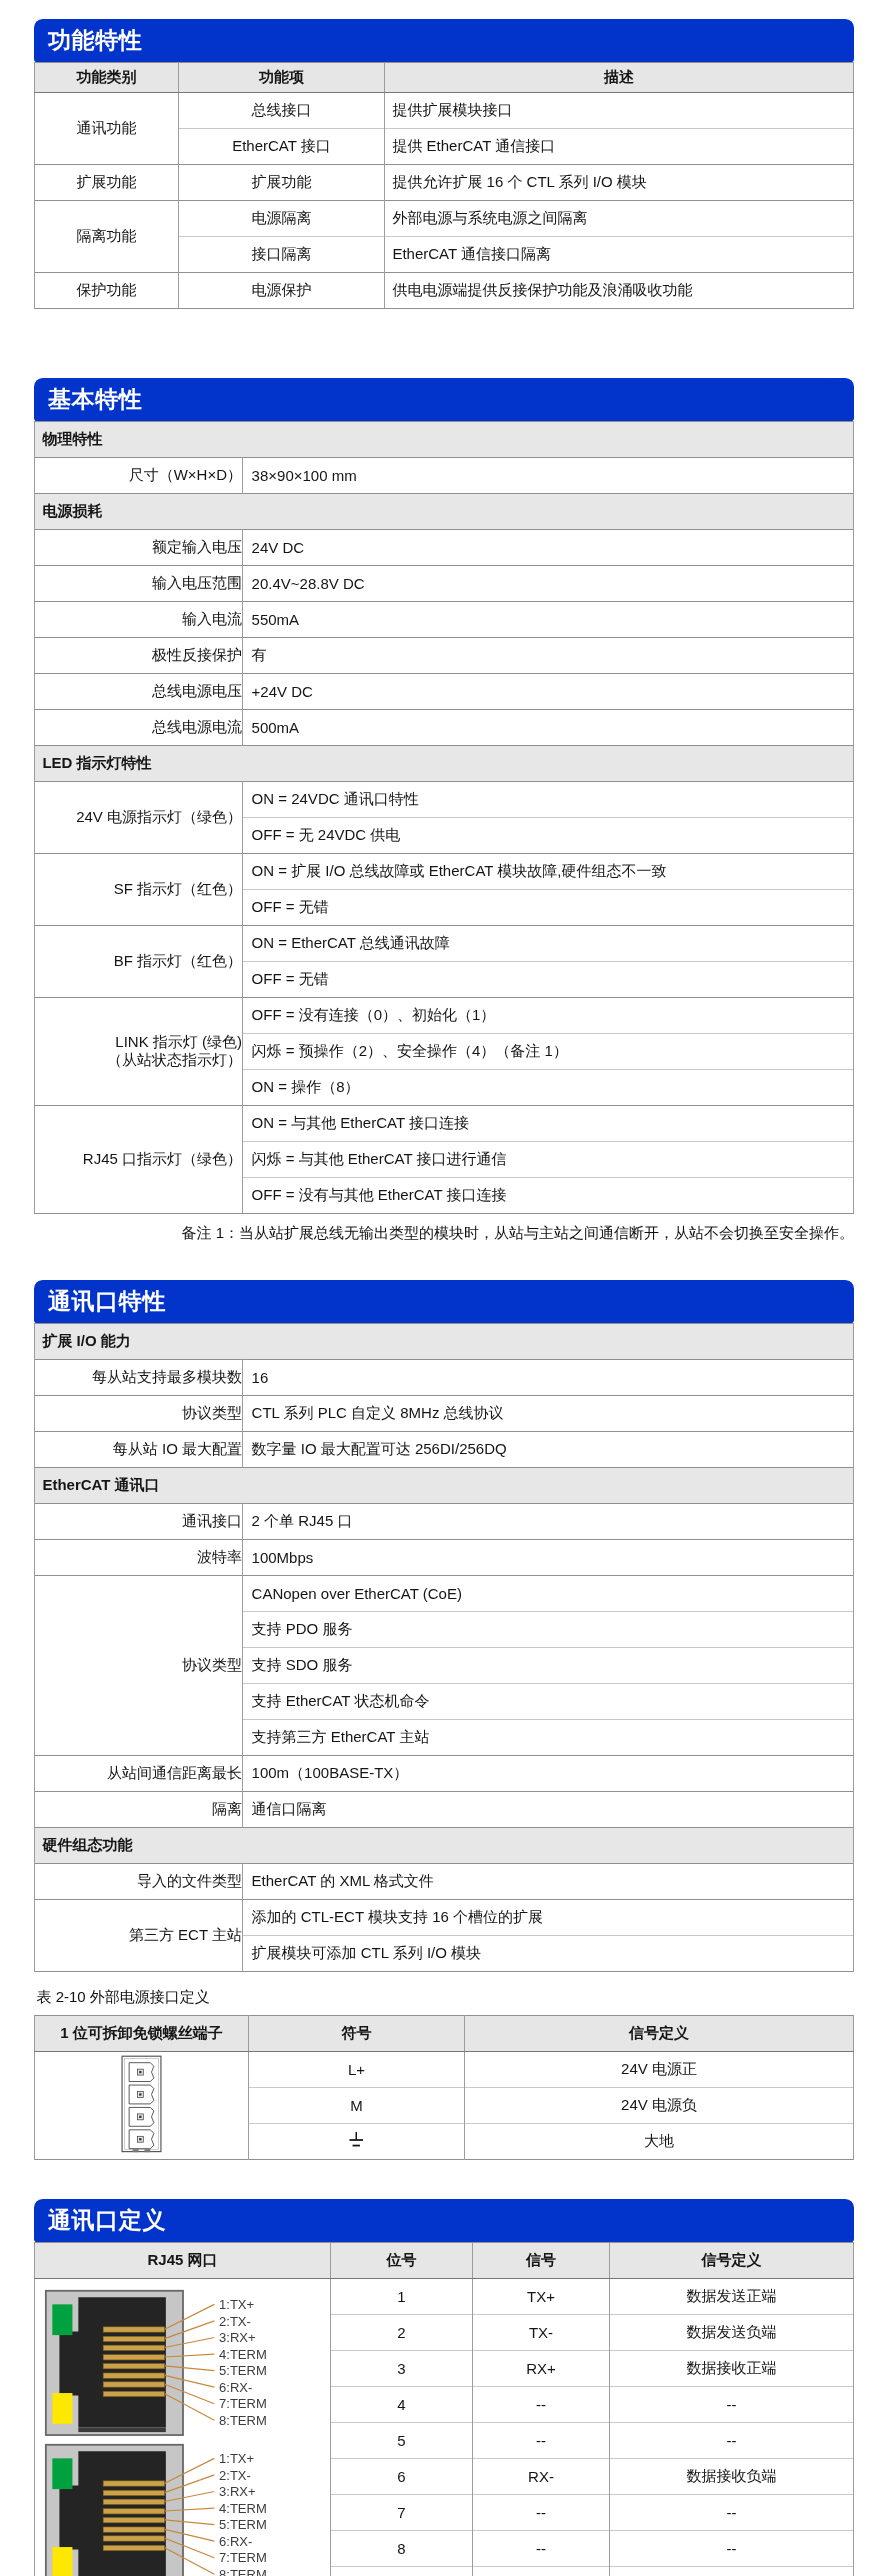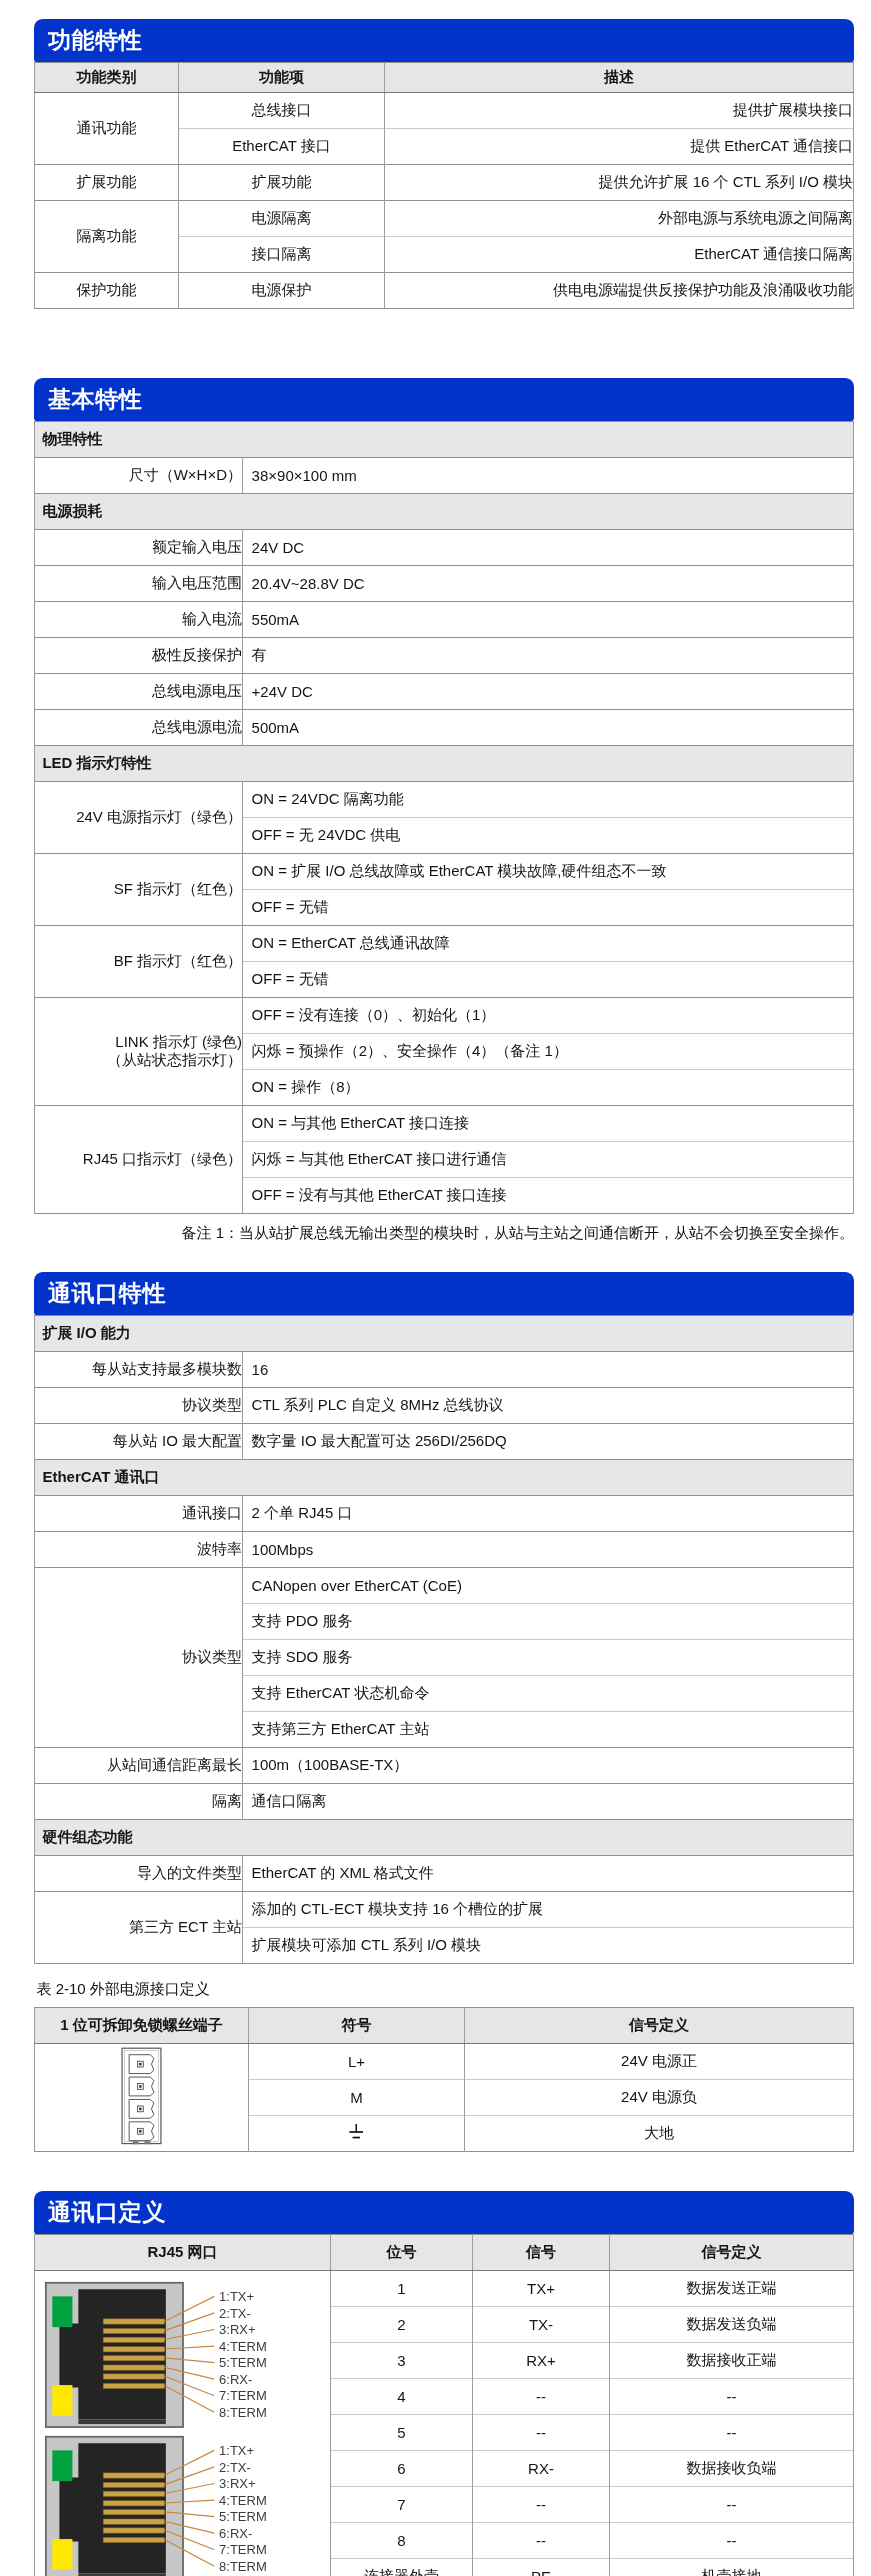--- a/index.html
+++ b/index.html
@@ -26,21 +26,21 @@
   .t tr.hr > td { border-top:1.2px solid #8f8f8f; }
   .t tr.sub > td { border-top:0.6px solid #c9c9c9; }
   .t tr.sec > td {
     background:#e7e7e7; font-weight:bold; border-top:1.2px solid #8f8f8f;
     text-align:left; padding-left:7.4px;
   }
 
   
   .t1 col.c1 { width:144px; } .t1 col.c2 { width:206px; }
   .t1 td { text-align:center;margin-left:48px; }
-  .t1 td.l { text-align:right; padding-left:7.4px; }
+  .t1 td.l { text-align:left; padding-left:7.4px; }
 
   
   .t2 col.c1 { width:208px; }
   .t2 td.lab { text-align:right; padding-left:7.4px; line-height:18.5px; }
   .t2 td.val { text-align:left; padding-left:8.6px; }
 
   .note { font-size:15px; margin:10px 0 0 5px; color:#111;text-align:right; }
 
   .caption { font-size:15px; margin:16px 0 8.6px 2.5px; color:#111; }
 
@@ -54,21 +54,21 @@
   .t5 col.c1 { width:296px; } .t5 col.c2 { width:142px; } .t5 col.c3 { width:137px; }
   .t5 td { text-align:center; height:35px; }
   .t5 tr.head th { height:35px; }
   .t5 td.img-cell { vertical-align:middle; text-align:center; }
 
   .rj45-stack { display:flex; flex-direction:column; align-items:flex-start; gap:5px; padding-left:8.6px; }
   svg text.pin-label { font-family:"Liberation Sans", sans-serif; font-size:22px; fill:#3c3c3c; }
 
   .sec-gap-1 { margin-top:18.5px; }
   .sec-gap-2 { margin-top:69px; }
-  .sec-gap-3 { margin-top:29px; }
+  .sec-gap-3 { margin-top:37px; }
   .sec-gap-4 { margin-top:39px; }
 </style>
 </head>
 <body>
 
 <div class="content">
 
   <section class="sec-gap-1">
     <div class="banner">功能特性</div>
     <table class="t t1">
@@ -158,21 +158,21 @@
         <tr class="hr">
           <td class="lab">总线电源电流</td>
           <td class="val">500mA</td>
         </tr>
         <tr class="sec">
           <td colspan="2">LED 指示灯特性</td>
         </tr>
 
         <tr class="hr">
           <td class="lab" rowspan="2">24V 电源指示灯（绿色）</td>
-          <td class="val">ON = 24VDC 隔离功能</td>
+          <td class="val">ON = 24VDC 通讯口特性</td>
         </tr>
         <tr class="sub">
           <td class="val">OFF = 无 24VDC 供电</td>
         </tr>
 
         <tr class="hr">
           <td class="lab" rowspan="2">SF 指示灯（红色）</td>
           <td class="val">ON = 扩展 I/O 总线故障或 EtherCAT 模块故障,硬件组态不一致</td>
         </tr>
         <tr class="sub">

